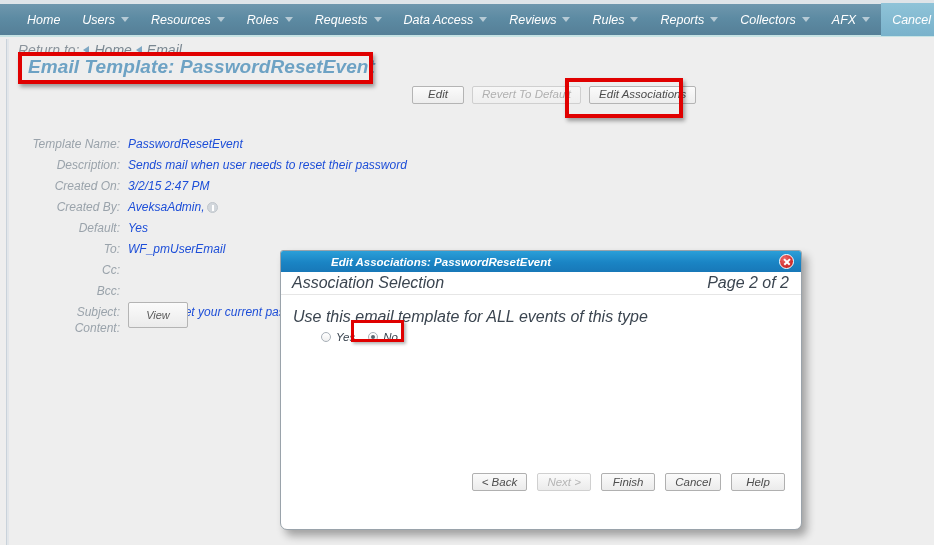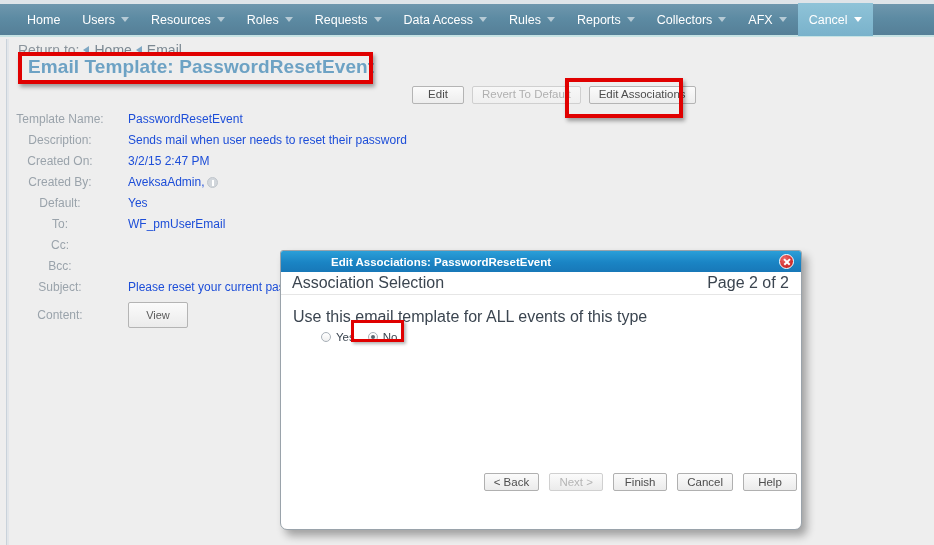--- a/index.html
+++ b/index.html
@@ -7,20 +7,21 @@
     margin: 0; padding: 0;
     width: 934px; height: 545px;
     overflow: hidden;
     font-family: "Liberation Sans", sans-serif;
     background: #eeeeee;
   }
   #app {
     position: relative;
     width: 934px; height: 545px;
     background: #eeeeee;
+    font-style: italic;
   }
 
   
   .top-strip {
     position: absolute; left: 0; top: 0;
     width: 934px; height: 4px;
     background: #dfe4e8;
   }
 
   
@@ -147,24 +148,25 @@
     width: 420px;
   }
   .field-row {
     display: flex;
     align-items: baseline;
     height: 21px;
     font-size: 12px;
   }
   .field-label {
     width: 128px;
-    text-align: center;
+    text-align: right;
     color: #9aa3ab;
     padding-right: 8px;
     white-space: nowrap;
+    margin-top: 25px;
   }
   .field-value {
     color: #1d4ed8;
     white-space: nowrap;
   }
   .info-icon {
     display: inline-block;
     width: 11px; height: 11px;
     border-radius: 50%;
     background: #d2d7dc;
@@ -289,21 +291,20 @@
   .dlg-footer {
     position: absolute;
     left: 0; bottom: 0;
     width: 100%; height: 33px;
     display: flex;
     align-items: center;
     justify-content: flex-end;
     gap: 10px;
     padding-right: 16px;
     background: #ffffff;
-    margin-left: 12px;
   }
   .dlg-btn {
     min-width: 54px; height: 18px;
     padding: 0 9px;
     font-size: 11.5px;
     color: #4d4d4d;
     background: linear-gradient(to bottom, #fbfbfb 0%, #ebebeb 100%);
     border: 1px solid #b0b0b0;
     border-radius: 2px;
     display: flex; align-items: center; justify-content: center;
@@ -338,20 +339,24 @@
       <div class="nav-item">
         <span>Roles</span>
         <span class="nav-caret"></span>
       </div>
       <div class="nav-item">
         <span>Requests</span>
         <span class="nav-caret"></span>
       </div>
       <div class="nav-item">
         <span>Data Access</span>
+        <span class="nav-caret"></span>
+      </div>
+      <div class="nav-item">
+        <span>Reviews</span>
         <span class="nav-caret"></span>
       </div>
       <div class="nav-item">
         <span>Rules</span>
         <span class="nav-caret"></span>
       </div>
       <div class="nav-item">
         <span>Reports</span>
         <span class="nav-caret"></span>
       </div>

